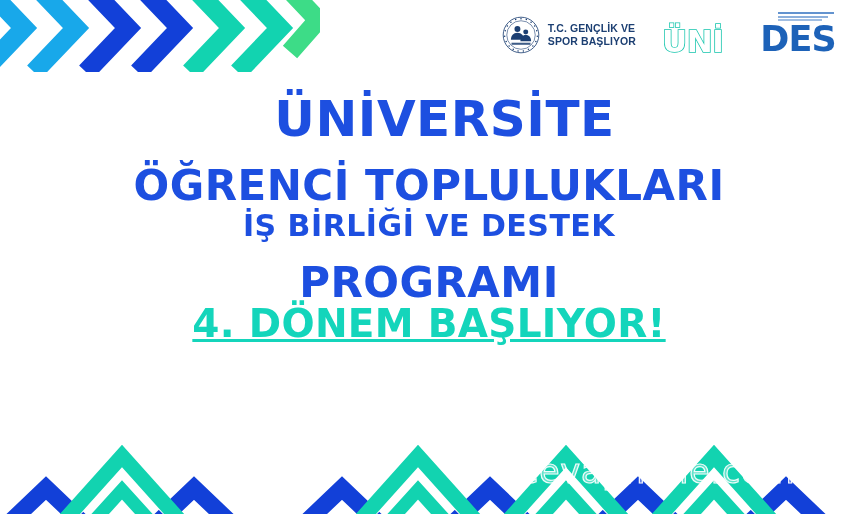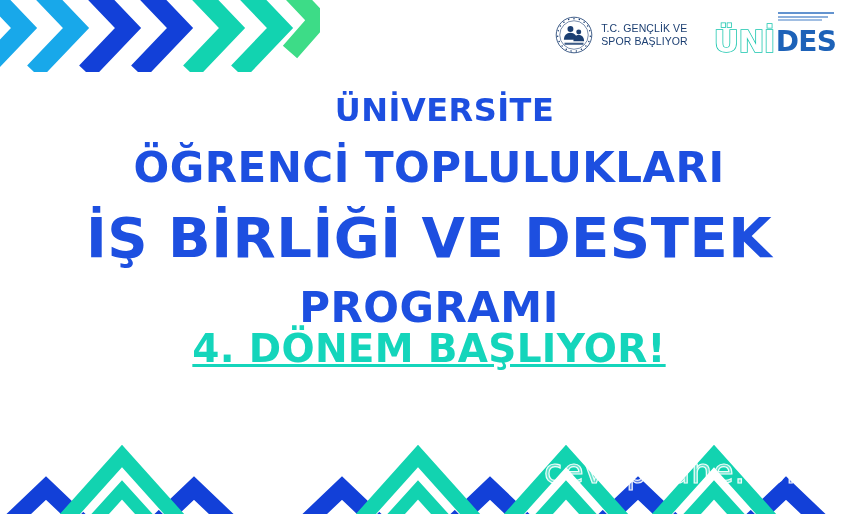--- a/index.html
+++ b/index.html
@@ -41,49 +41,50 @@
     gap: 26px;
   }
   .logo-tc {
     display: flex;
     align-items: center;
     gap: 8px;
   }
   .tc-seal { width: 38px; height: 38px; display: block; flex: 0 0 auto; }
   .tc-text {
     font-family: "Liberation Sans", sans-serif;
-    font-weight: normal;
+    font-weight: bold;
     font-size: 10.5px;
     line-height: 1.22;
     color: #1c3f72;
     letter-spacing: 0.1px;
     white-space: nowrap;
   }
   .tc-text span { display: block; }
 
   .logo-unides {
     position: relative;
     display: flex;
     align-items: flex-end;
     height: 42px;
+    gap: 36px;
   }
   .unides-uni {
     font-family: "DejaVu Sans", sans-serif;
     font-weight: bold;
     font-size: 31px;
     line-height: 0.95;
     letter-spacing: -0.5px;
     color: #ffffff;
     -webkit-text-stroke: 1.6px #19c6ae;
     paint-order: stroke fill;
   }
   .unides-des {
     font-family: "DejaVu Sans", sans-serif;
     font-weight: bold;
-    font-size: 28px;
+    font-size: 35px;
     line-height: 0.95;
     letter-spacing: -0.8px;
     color: #1d62b8;
     margin-left: 1px;
   }
   .unides-tagline {
     position: absolute;
     right: 0;
     top: -2px;
     width: 58px;
@@ -108,42 +109,42 @@
     width: 858px;
     text-align: center;
   }
   .hl-line {
     font-family: "DejaVu Sans", sans-serif;
     font-weight: bold;
     letter-spacing: 0.5px;
     line-height: 1;
     white-space: nowrap;
   }
-  .hl-1 { font-size: 32px; color: #1d4fe0; margin-bottom: 21px; margin-left: 31px; }
-  .hl-2 { font-size: 42px; color: #1d4fe0; margin-bottom: 21px; }
-  .hl-3 { font-size: 56px; color: #1d4fe0; margin-bottom: 21px; }
+  .hl-1 { font-size: 50px; color: #1d4fe0; margin-bottom: 21px; margin-left: 31px; }
+  .hl-2 { font-size: 42px; color: #1d4fe0; margin-bottom: 4px; }
+  .hl-3 { font-size: 30px; color: #1d4fe0; margin-bottom: 21px; }
   .hl-4 { font-size: 42px; color: #1d4fe0; }
   .hl-5 { font-size: 39px; color: #14d5bb; letter-spacing: 0.3px; text-decoration: underline; }
 
   
   .bottom-chevrons {
     position: absolute;
     bottom: 0;
     left: 0;
     width: 858px;
     height: 80px;
     overflow: hidden;
     pointer-events: none;
   }
   .bottom-chevrons svg { display: block; }
 
   
   .watermark {
     position: absolute;
-    left: 544px;
+    left: 520px;
     top: 452px;
     font-family: "DejaVu Sans", sans-serif;
     font-size: 33px;
     font-weight: normal;
     letter-spacing: 1px;
     color: transparent;
     -webkit-text-stroke: 1.2px rgba(255,255,255,0.92);
     text-shadow: 0 0 1px rgba(255,255,255,0.35);
     white-space: nowrap;
     pointer-events: none;

